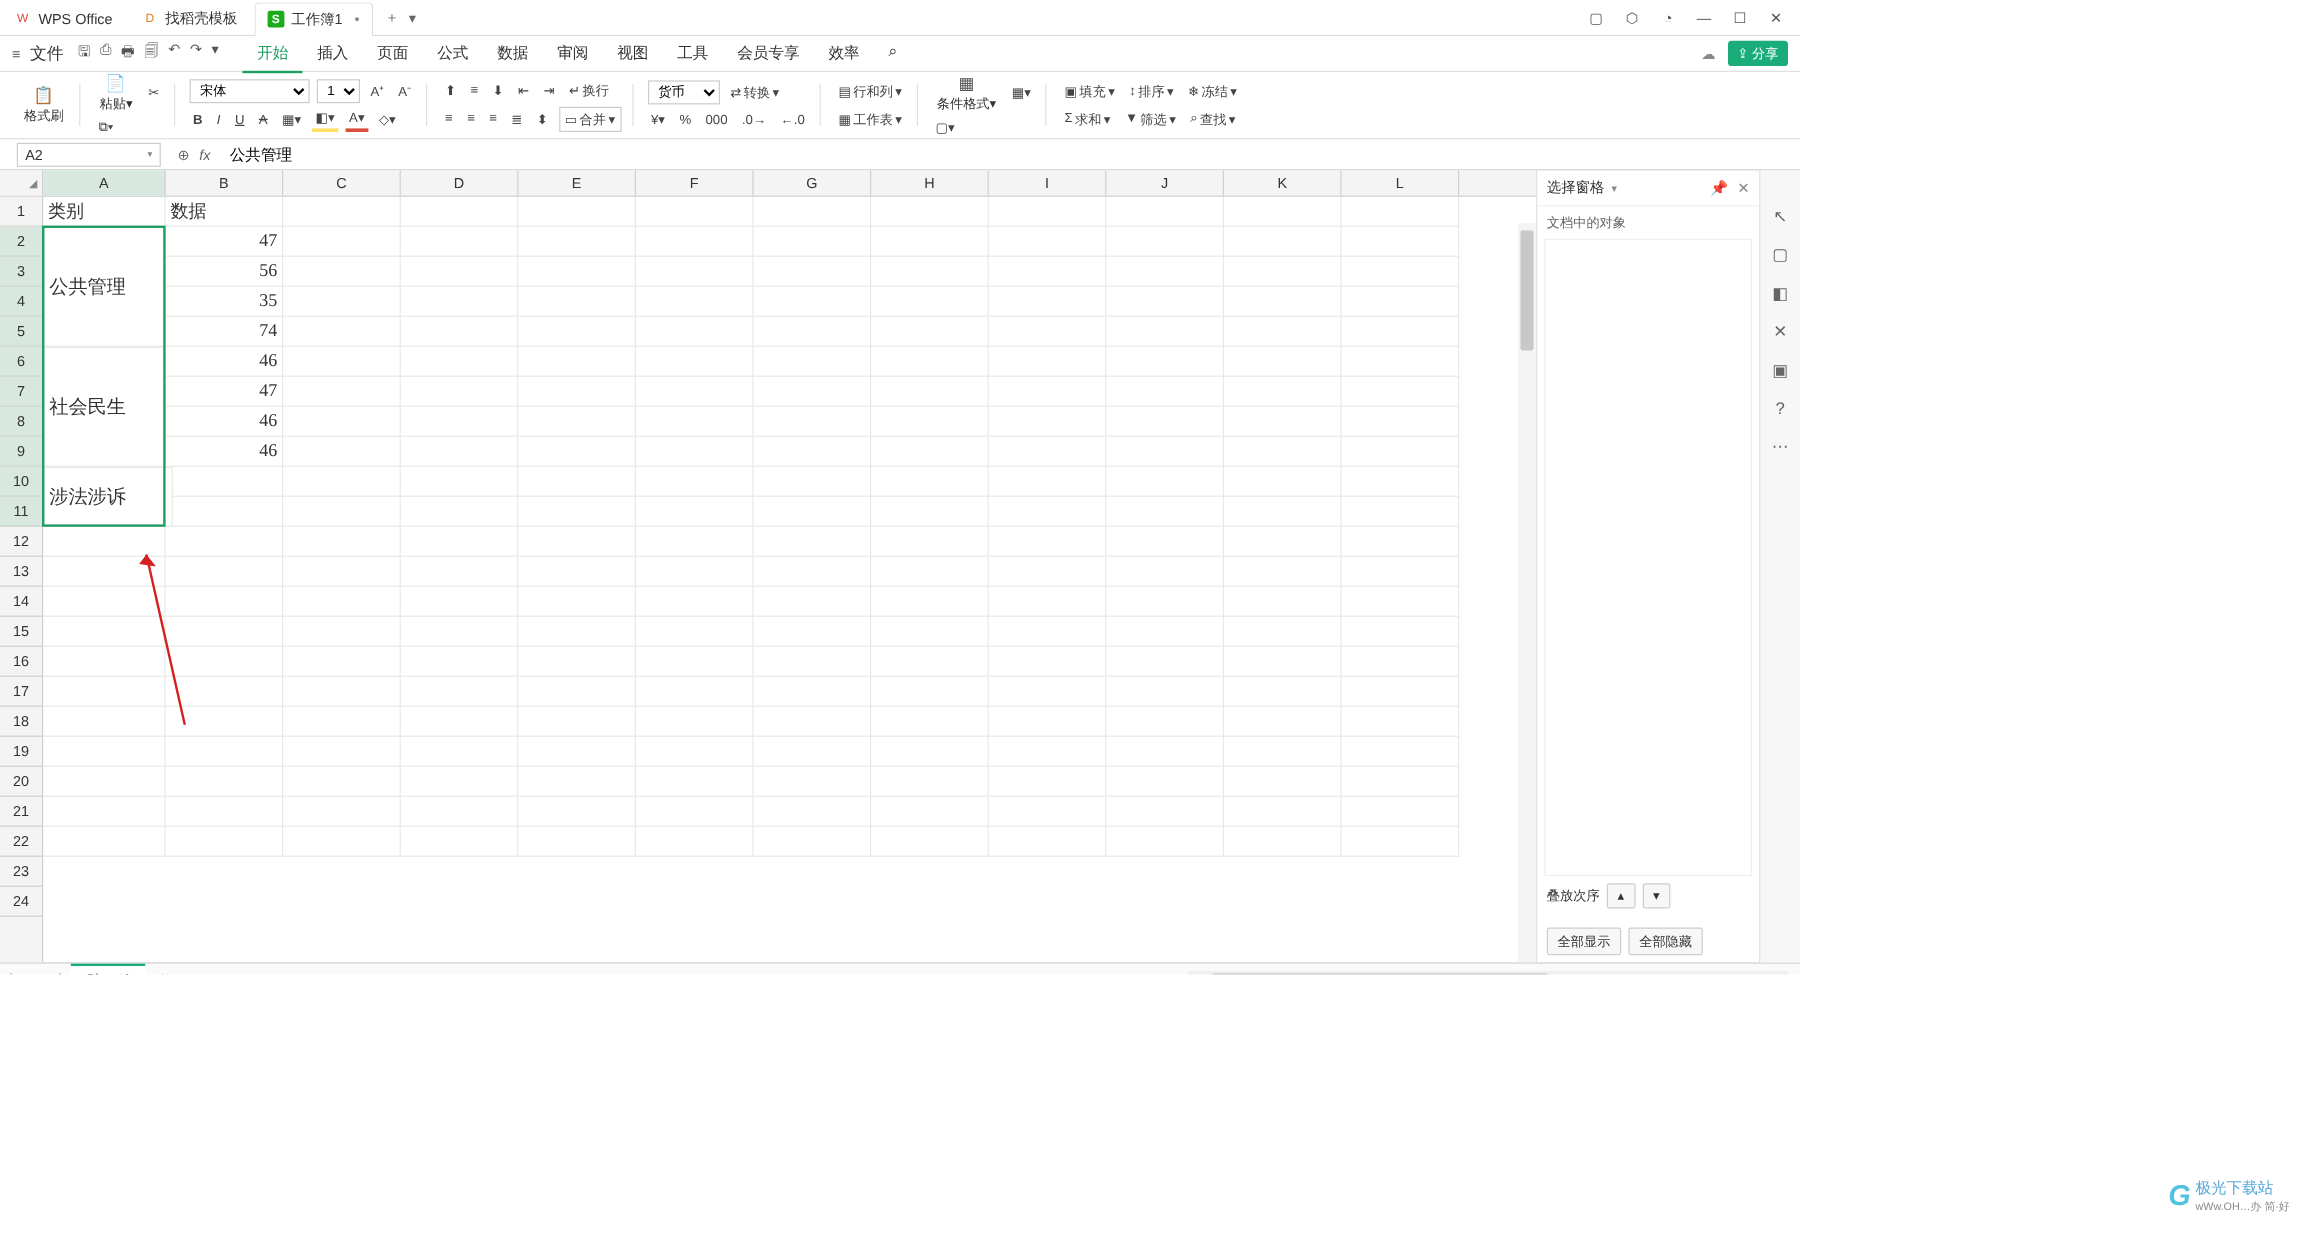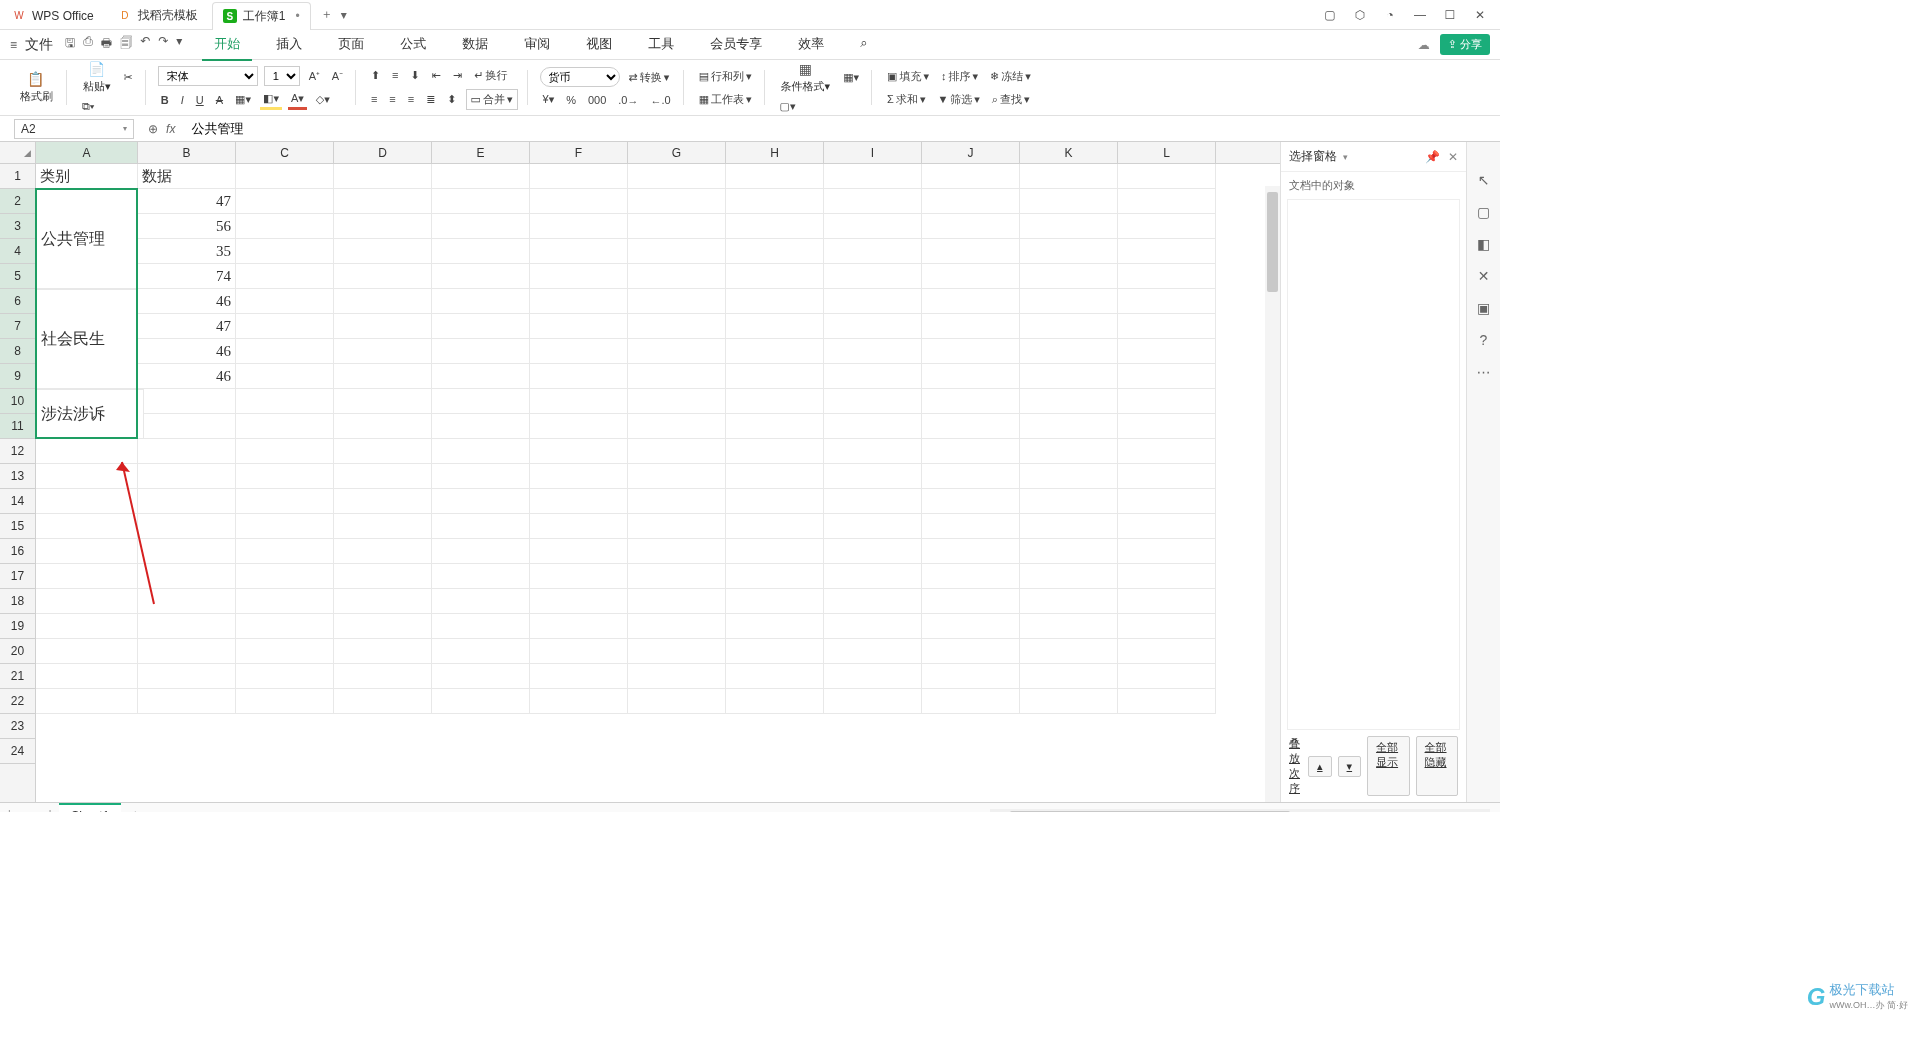--- a/index.html
+++ b/index.html
@@ -17,39 +17,39 @@
 .tab-add { margin-left: 8px; color: #666; cursor: pointer; }
 .titlebar-right { margin-left: auto; display: flex; gap: 14px; padding-right: 12px; align-items: center; }
 .win-btn { width: 16px; height: 16px; display: flex; align-items: center; justify-content: center; color: #555; cursor: pointer; }
 
 
 .menubar { height: 30px; display: flex; align-items: center; padding: 0 10px; gap: 4px; border-bottom: 1px solid #e0e0e0; }
 .burger { margin-right: 4px; color: #555; }
 .file-btn { font-size: 14px; margin-right: 8px; }
 .qat { display: flex; gap: 8px; margin-right: 16px; color: #555; }
 .qat span { cursor: pointer; }
-.menu-tabs { display: flex; gap: 12px; }
+.menu-tabs { display: flex; gap: 0; }
 .menu-tab { padding: 6px 12px; font-size: 13px; cursor: pointer; }
 .menu-tab.active { color: #1e9e63; border-bottom: 2px solid #1e9e63; }
 .menubar-right { margin-left: auto; display: flex; gap: 10px; align-items: center; }
 .share-btn { background: #1aad7a; color: #fff; padding: 3px 8px; border-radius: 3px; font-size: 11px; }
 
 
 .ribbon { height: 56px; display: flex; align-items: center; padding: 4px 10px; border-bottom: 1px solid #e0e0e0; gap: 10px; }
 .rgroup { display: flex; flex-direction: column; justify-content: center; gap: 4px; height: 100%; position: relative; padding: 0 6px; }
 .rgroup::after { content: ""; position: absolute; right: -4px; top: 6px; bottom: 6px; width: 1px; background: #e0e0e0; }
 .rgroup:last-child::after { display: none; }
 .rrow { display: flex; gap: 6px; align-items: center; }
 .rbtn { display: flex; align-items: center; gap: 2px; font-size: 11px; color: #444; cursor: pointer; padding: 2px 3px; white-space: nowrap; }
 .rbig { display: flex; flex-direction: column; align-items: center; gap: 2px; font-size: 11px; cursor: pointer; padding: 0 4px; }
 .ricon { font-size: 14px; color: #555; }
 select, .combo { font-size: 11px; border: 1px solid #ccc; padding: 2px 4px; background: #fff; }
 .font-name { width: 100px; }
 .font-size { width: 36px; }
-.num-fmt { width: 80px; border-radius: 10px; }
+.num-fmt { width: 60px; }
 
 
 .formula-bar { height: 26px; display: flex; align-items: center; border-bottom: 1px solid #d0d0d0; }
 .name-box { width: 120px; border: 1px solid #ccc; margin: 0 6px 0 14px; padding: 2px 6px; font-size: 12px; text-align: center; display: flex; justify-content: center; align-items: center; }
 .name-box .drop { margin-left: auto; font-size: 8px; color: #888; }
 .fx-icons { display: flex; gap: 8px; margin: 0 8px; color: #666; }
 .fx-input { flex: 1; padding: 2px 8px; font-size: 13px; border: none; outline: none; }
 
 
 .main { display: flex; height: 660px; }
@@ -83,21 +83,21 @@
 .right-strip { width: 34px; background: #f7f7f7; border-left: 1px solid #e0e0e0; display: flex; flex-direction: column; align-items: center; gap: 16px; padding-top: 30px; }
 .right-strip span { color: #666; font-size: 14px; cursor: pointer; }
 
 
 .panel { width: 186px; border-left: 1px solid #e0e0e0; display: flex; flex-direction: column; }
 .panel-head { display: flex; align-items: center; padding: 6px 8px; border-bottom: 1px solid #eee; gap: 6px; }
 .panel-head .drop { font-size: 9px; color: #888; }
 .panel-head-right { margin-left: auto; display: flex; gap: 8px; color: #888; }
 .panel-sub { padding: 6px 8px; font-size: 11px; color: #666; }
 .panel-body { flex: 1; background: #fff; margin: 0 6px; border: 1px solid #eee; }
-.panel-foot { padding: 6px 8px; display: flex; gap: 6px; text-decoration: underline; }
+.panel-foot { padding: 6px 8px; display: flex; flex-direction: column; gap: 16px; }
 .stack-btns { display: flex; gap: 6px; align-items: center; font-size: 11px; }
 .btn-pair { display: flex; gap: 6px; }
 .small-btn { border: 1px solid #ccc; padding: 3px 8px; font-size: 11px; background: #f7f7f7; cursor: pointer; border-radius: 2px; }
 
 
 .sheet-bar { height: 24px; display: flex; align-items: center; border-top: 1px solid #d0d0d0; background: #fafafa; }
 .sheet-nav { display: flex; gap: 6px; padding: 0 8px; color: #888; font-size: 10px; }
 .sheet-tab { padding: 4px 12px; background: #fff; border-top: 2px solid #1aad7a; font-size: 12px; }
 .sheet-add { margin-left: 8px; color: #888; cursor: pointer; }
 .hscroll { margin-left: auto; width: 500px; height: 12px; background: #f0f0f0; position: relative; margin-right: 10px; }

